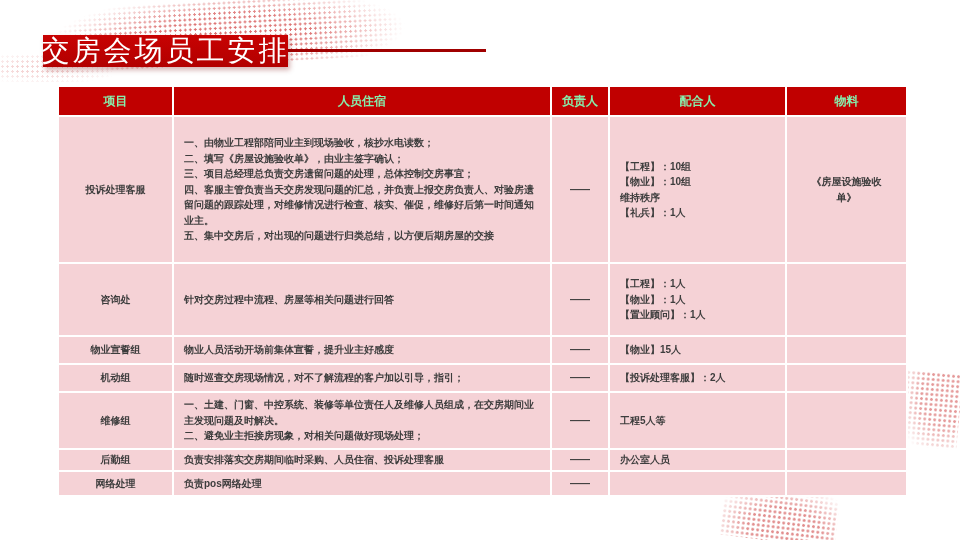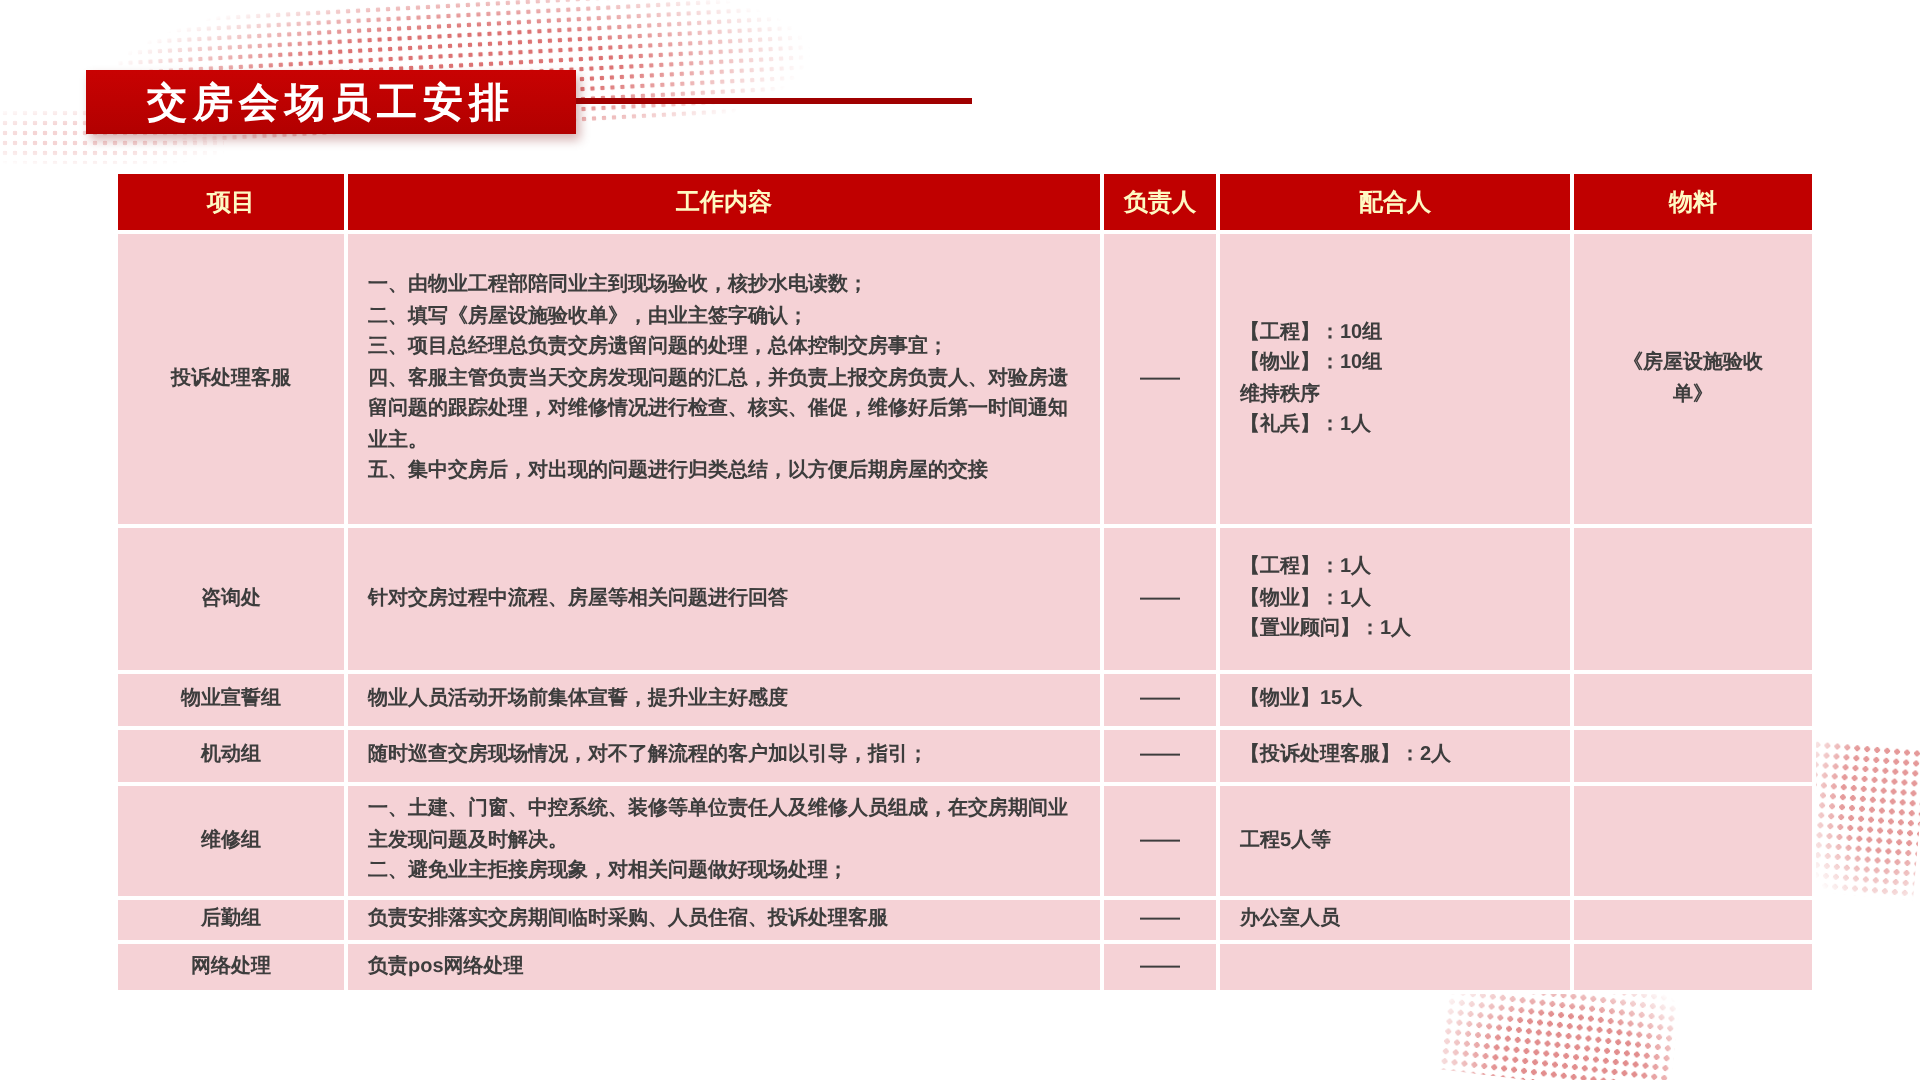--- a/index.html
+++ b/index.html
@@ -48,41 +48,41 @@
   .title-banner{
     position:absolute;
     left:43px;top:35px;width:245px;height:32px;
     background:linear-gradient(180deg,#c80202 0%,#b20000 100%);
     box-shadow:2px 3px 5px rgba(120,0,0,.30);
     display:flex;align-items:center;justify-content:center;
     z-index:2;
   }
   .title-banner span{
     color:#ffffff;
-    font-size:20px;
-    font-weight:bold;
+    font-size:28px;
+    font-weight:normal;
     letter-spacing:3px;
     white-space:nowrap;
   }
   .title-rule{
     position:absolute;
     left:288px;top:49px;width:198px;height:3px;
     background:#a00000;
     z-index:1;
   }
   
   table.staff{
     position:absolute;
     left:57px;top:85px;width:849px;
     border-collapse:collapse;
     table-layout:fixed;
   }
   table.staff th{
     background:#c00000;
-    color:#fef9c3;
+    color:#86efac;
     font-size:12px;
     font-weight:bold;
     height:28px;
     text-align:center;
     border:2px solid #ffffff;
     padding:0;
   }
   table.staff td{
     background:#f5d2d6;
     color:#3d3d3d;
@@ -124,21 +124,21 @@
     <colgroup>
       <col style="width:115px">
       <col style="width:378px">
       <col style="width:58px">
       <col style="width:177px">
       <col style="width:121px">
     </colgroup>
     <thead>
       <tr>
         <th>项目</th>
-        <th>工作内容</th>
+        <th>人员住宿</th>
         <th>负责人</th>
         <th>配合人</th>
         <th>物料</th>
       </tr>
     </thead>
     <tbody>
       <tr class="r0">
         <td class="c-item">投诉处理客服</td>
         <td class="c-content">一、由物业工程部陪同业主到现场验收，核抄水电读数；
 二、填写《房屋设施验收单》，由业主签字确认；

